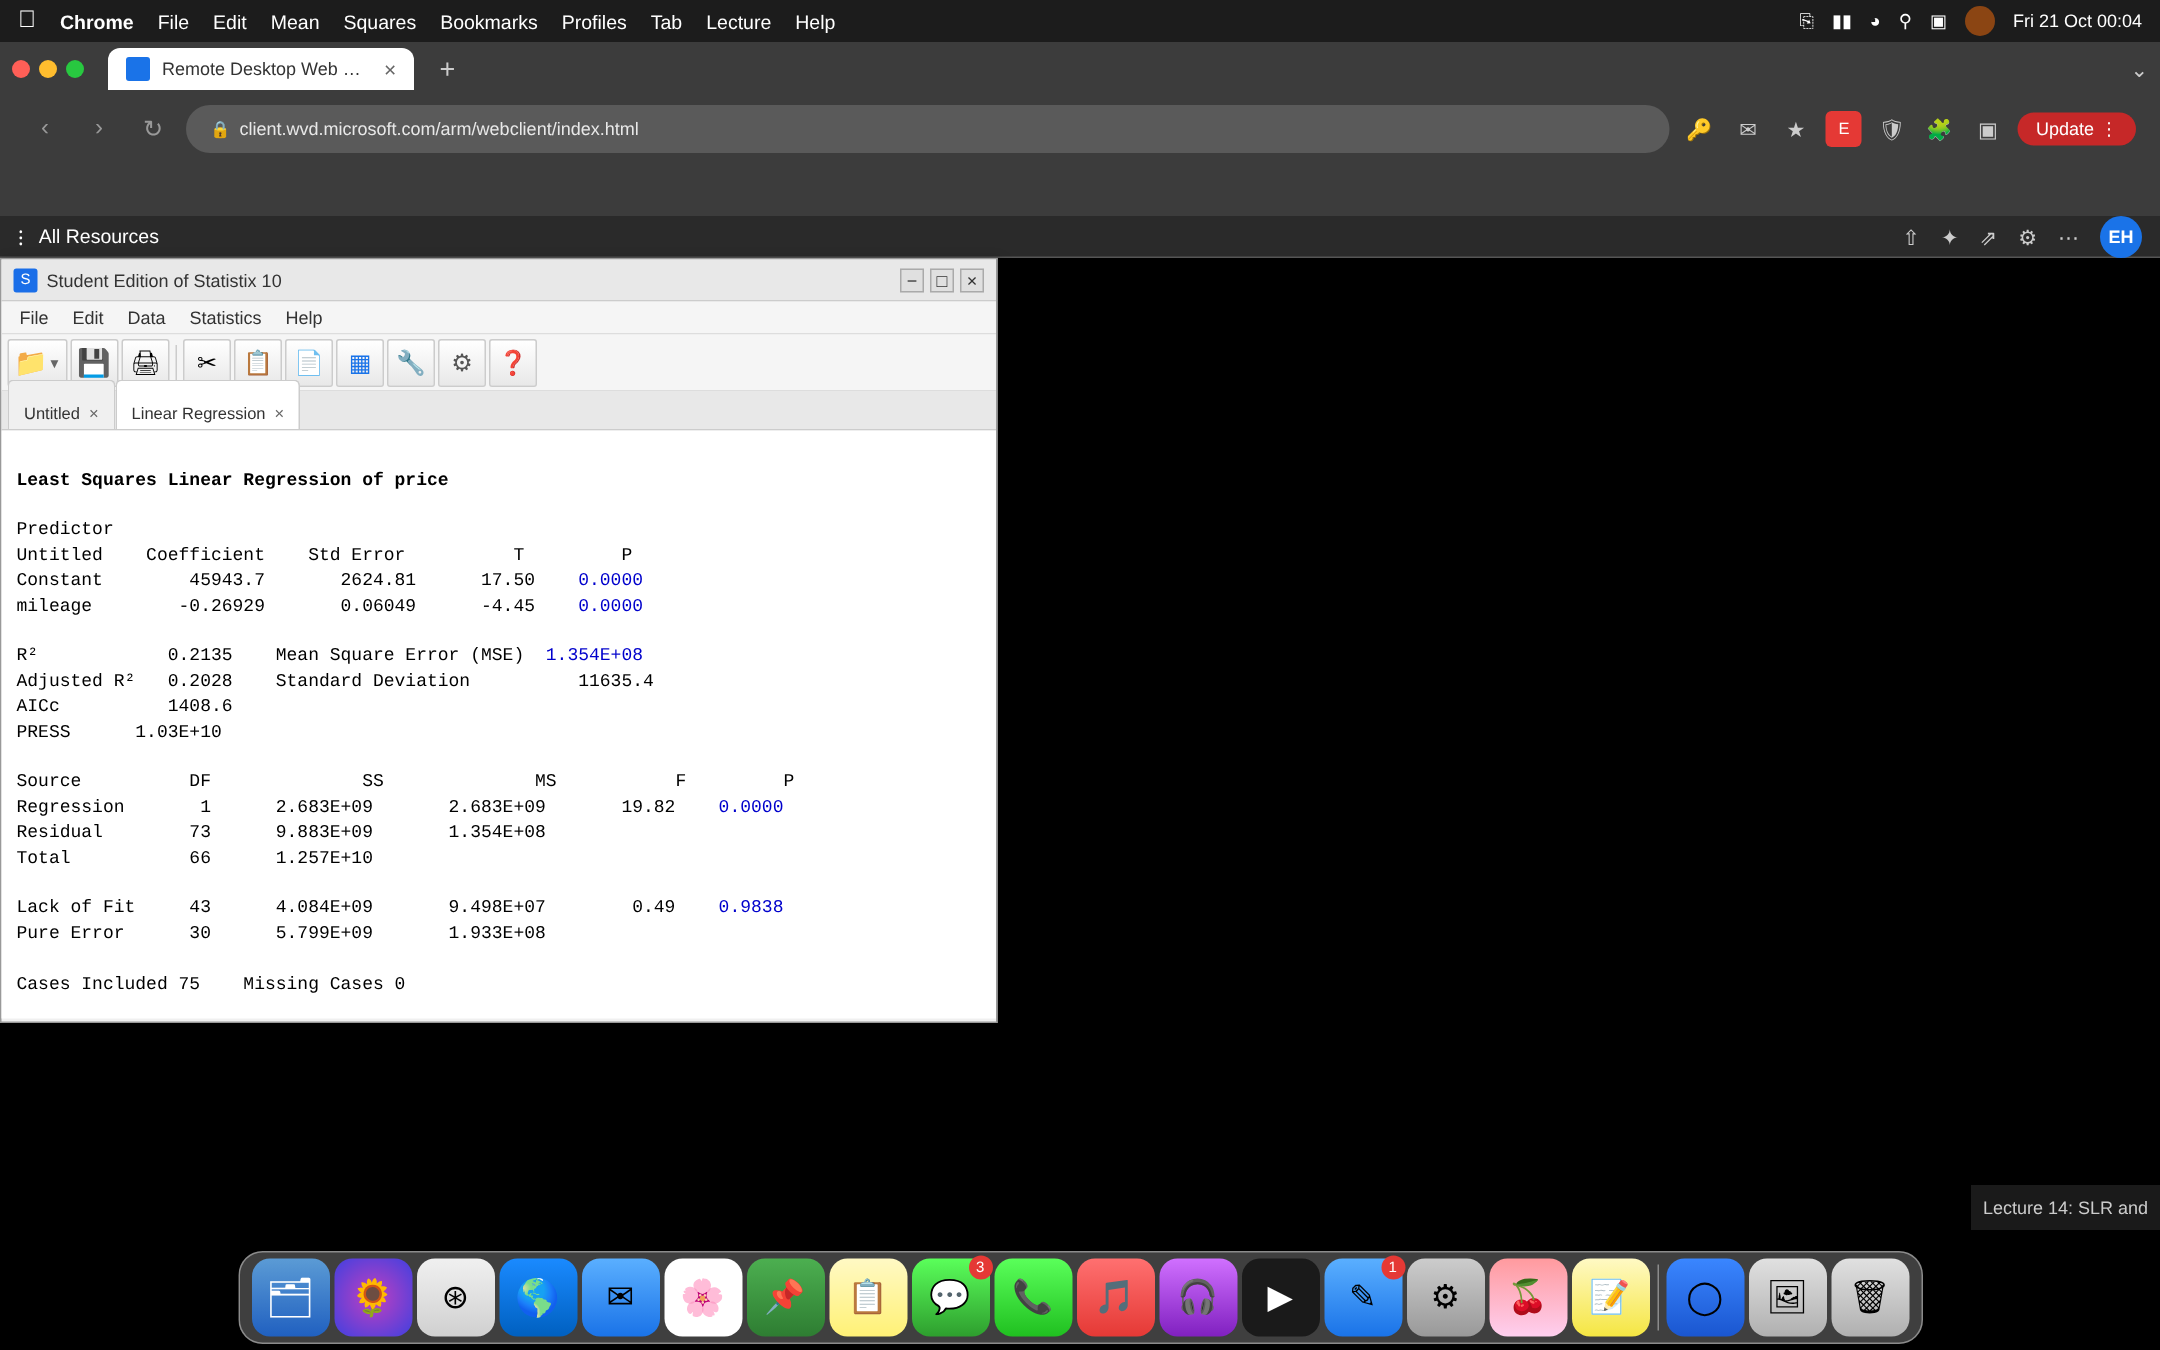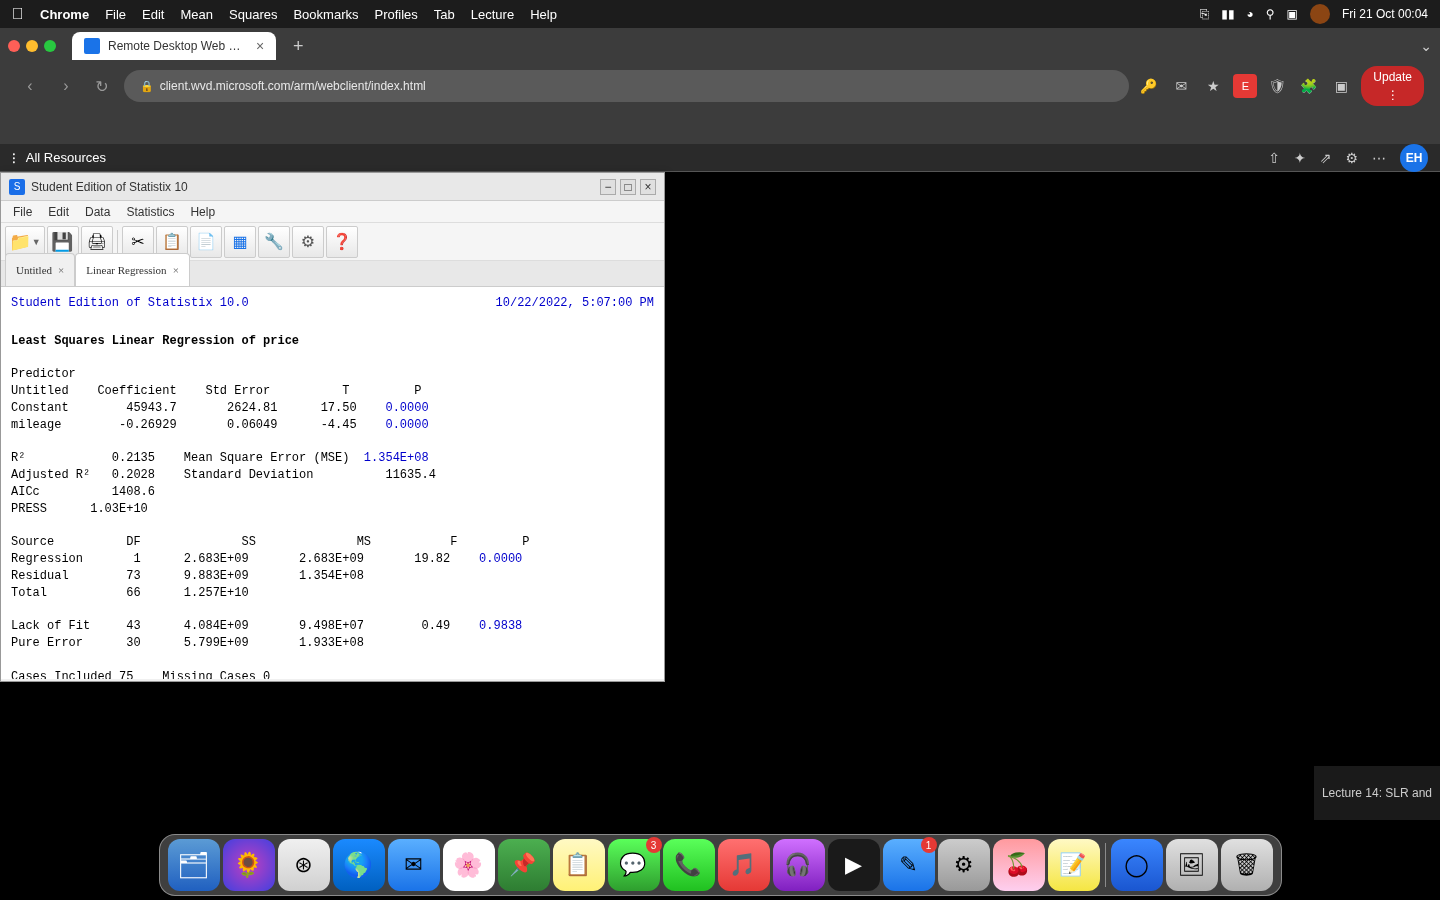--- a/index.html
+++ b/index.html
@@ -146,21 +146,20 @@
     .update-btn {
       background: #c62828;
       color: #fff;
       border-radius: 16px;
       padding: 4px 12px;
       font-size: 12px;
       cursor: pointer;
       display: flex;
       align-items: center;
       gap: 4px;
-      flex-direction: column;
     }
 
     
     .rd-toolbar {
       position: absolute;
       top: 28px;
       left: 0;
       right: 0;
       height: 44px;
       background: #1a1a1a;
@@ -310,25 +309,24 @@
     }
     .app-tab {
       height: 22px;
       background: #f0f0f0;
       border: 1px solid #ccc;
       border-bottom: none;
       border-radius: 4px 4px 0 0;
       padding: 16px 10px;
       font-size: 11px;
       display: flex;
-      align-items: center;
+      align-items: flex-start;
       gap: 6px;
       cursor: pointer;
       color: #333;
-      font-family: Liberation Serif, serif;
     }
     .app-tab.active {
       background: #fff;
       z-index: 1;
     }
     .app-tab-close {
       font-size: 11px;
       color: #666;
       cursor: pointer;
     }
@@ -390,21 +388,21 @@
     }
 
     
     .lecture-overlay {
       position: absolute;
       bottom: 80px;
       right: 0;
       background: rgba(30,30,30,0.85);
       color: #ccc;
       font-size: 12px;
-      padding: 20px 8px;
+      padding: 8px 8px;
       font-family: Arial, sans-serif;
     }
   </style>
 </head>
 <body>
 
 <div class="mac-menubar">
   <div class="mac-menubar-left">
     <span class="apple-icon"></span>
     <span style="font-weight:700;">Chrome</span>
@@ -549,24 +547,20 @@
         <span>Untitled</span>
         <span class="app-tab-close">×</span>
       </div>
       <div class="app-tab active">
         <span>Linear Regression</span>
         <span class="app-tab-close">×</span>
       </div>
     </div>
 
     <div class="app-output">
-      <div class="output-header">
-        <span class="output-blue">Student Edition of Statistix 10.0</span>
-        <span class="output-blue">10/22/2022, 5:07:00 PM</span>
-      </div>
       <br>
       <div class="output-table"><span style="font-weight:bold;">Least Squares Linear Regression of price</span>
 
 <span>Predictor</span>
 <span>Untitled    Coefficient    Std Error          T         P</span>
 <span>Constant        45943.7       2624.81      17.50    <span class="output-blue">0.0000</span></span>
 <span>mileage        -0.26929       0.06049      -4.45    <span class="output-blue">0.0000</span></span>
 
 <span>R²            0.2135    Mean Square Error (MSE)  <span class="output-blue">1.354E+08</span></span>
 <span>Adjusted R²   0.2028    Standard Deviation          11635.4</span>

